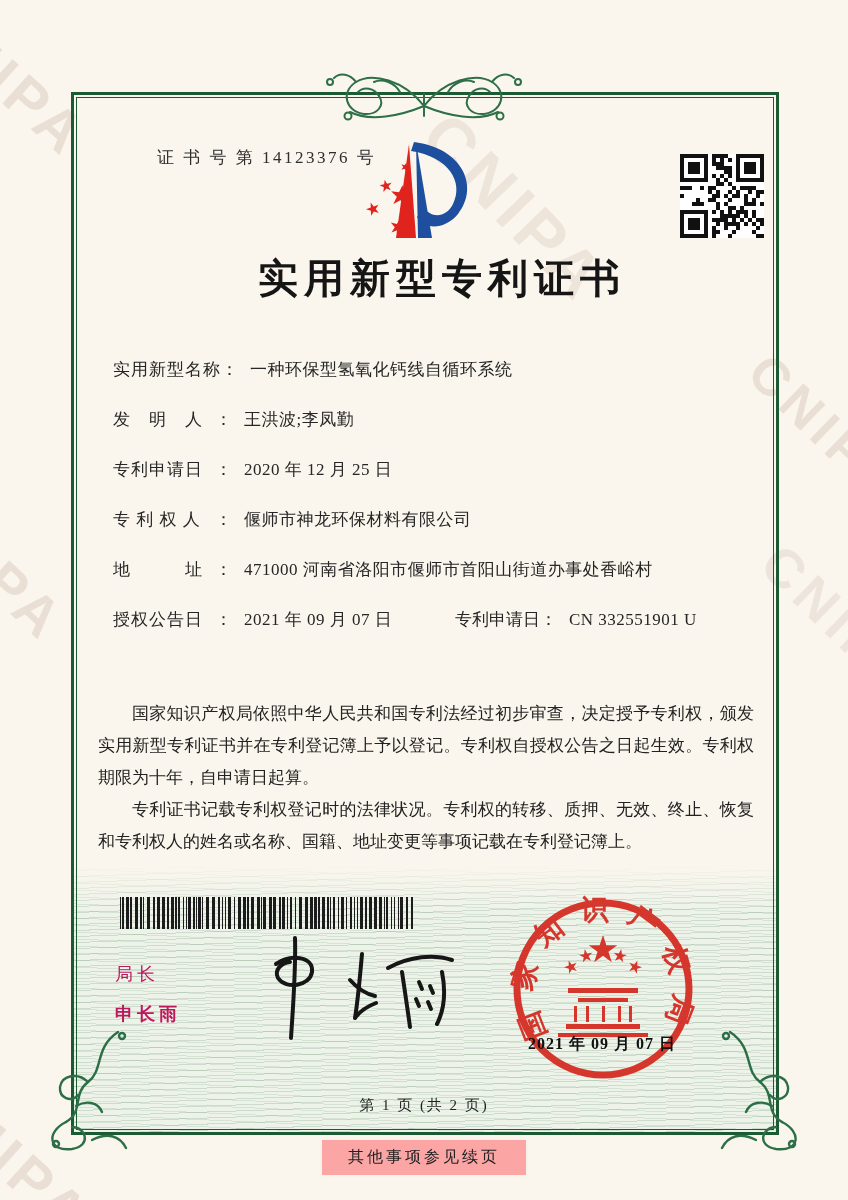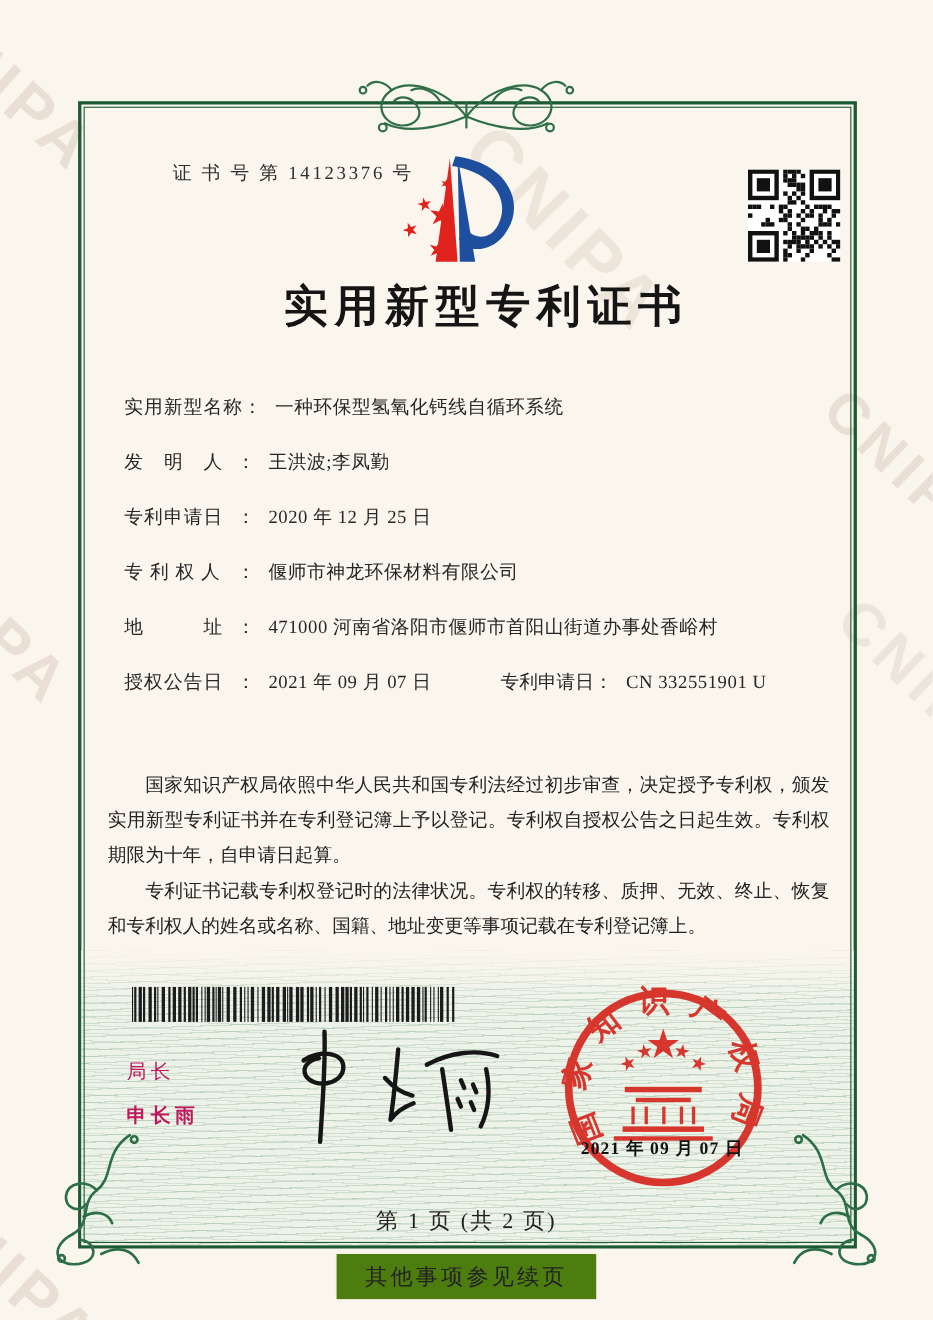--- a/index.html
+++ b/index.html
@@ -47,25 +47,25 @@
   .bodytext p{margin:0;text-indent:2em;}
 
   
   .barcode{position:absolute;left:120px;top:897px;z-index:2;}
   .signblock{position:absolute;left:115px;top:962px;z-index:2;font-size:18px;color:#be185d;letter-spacing:4px;}
   .signblock .line2{margin-top:16px;font-weight:bold;}
   .autograph{position:absolute;left:238px;top:926px;z-index:2;}
   .seal{position:absolute;left:508px;top:894px;z-index:2;}
   .sealdate{position:absolute;left:512px;top:1034px;width:180px;text-align:center;z-index:2;
             font-size:16px;color:#111;letter-spacing:1px;font-weight:700;}
-  .pagefoot{position:absolute;left:0;right:0;top:1096px;text-align:center;z-index:2;font-size:20px;color:#1f1f1f;letter-spacing:2px;}
-
-  
-  .note{position:absolute;left:50%;transform:translateX(-50%);top:1140px;background:#4d7c0f;
-        padding:7px 26px;z-index:2;font-size:20px;letter-spacing:3px;color:#222;box-shadow:0 0 4px rgba(0,0,0,0.04);}
+  .pagefoot{position:absolute;left:0;right:0;top:1096px;text-align:center;z-index:2;font-size:15px;color:#1f1f1f;letter-spacing:2px;}
+
+  
+  .note{position:absolute;left:50%;transform:translateX(-50%);top:1140px;background:#fca5a5;
+        padding:7px 26px;z-index:2;font-size:16px;letter-spacing:3px;color:#222;box-shadow:0 0 4px rgba(0,0,0,0.04);}
 </style>
 </head>
 <body>
 
 <div class="page">
 
   <div class="wm" style="left:-52px;top:-18px;font-size:58px;transform:rotate(42deg);">CNIPA</div>
   <div class="wm" style="left:462px;top:98px;font-size:66px;transform:rotate(46deg);color:rgba(186,166,148,0.22);">CNIPA</div>
   <div class="wm" style="left:778px;top:342px;font-size:52px;transform:rotate(44deg);">CNIPA</div>
   <div class="wm" style="left:-68px;top:470px;font-size:56px;transform:rotate(43deg);">CNIPA</div>

